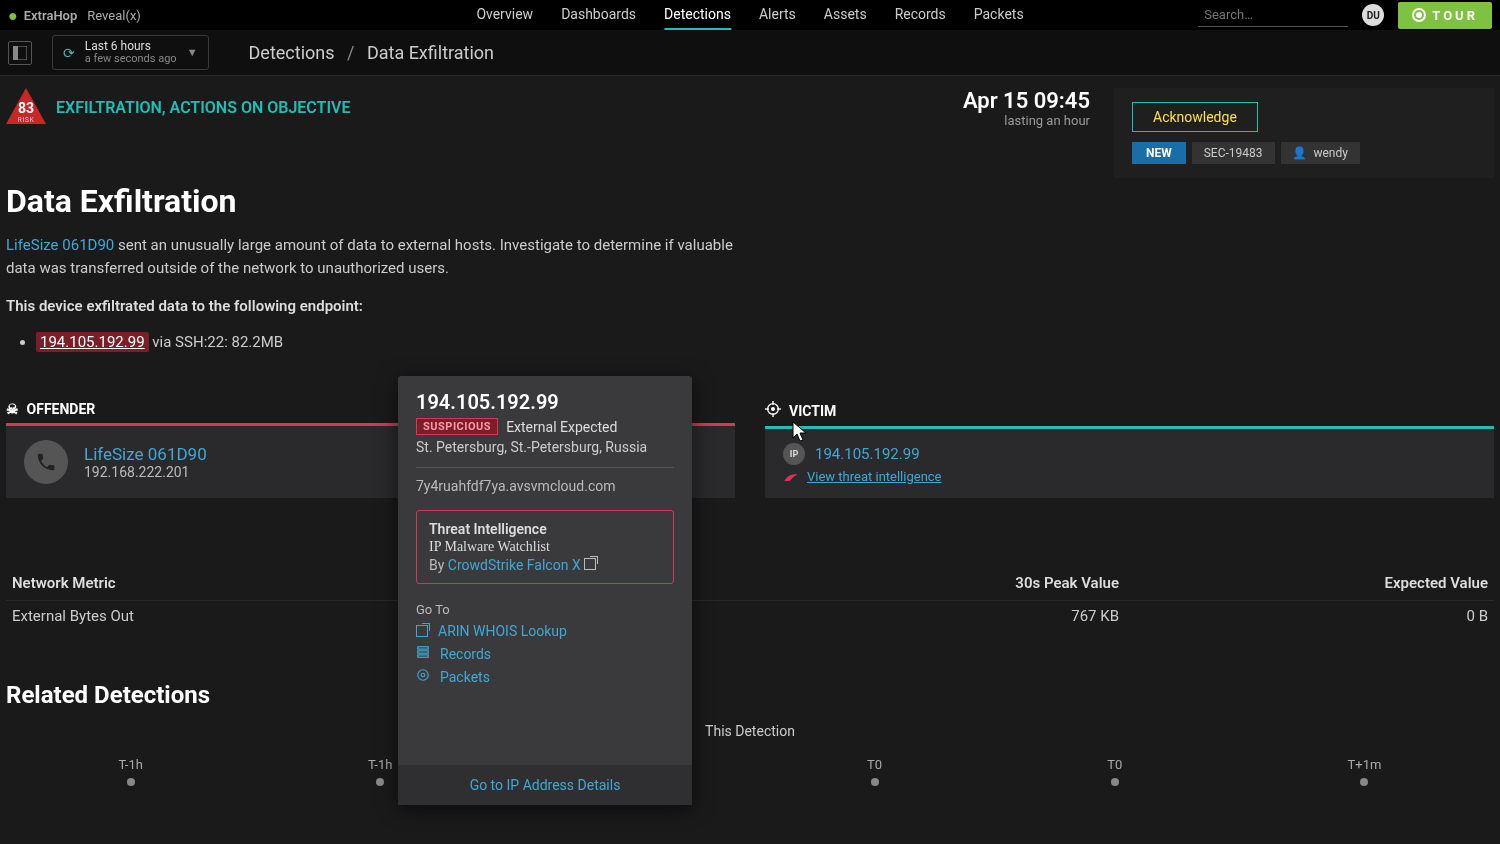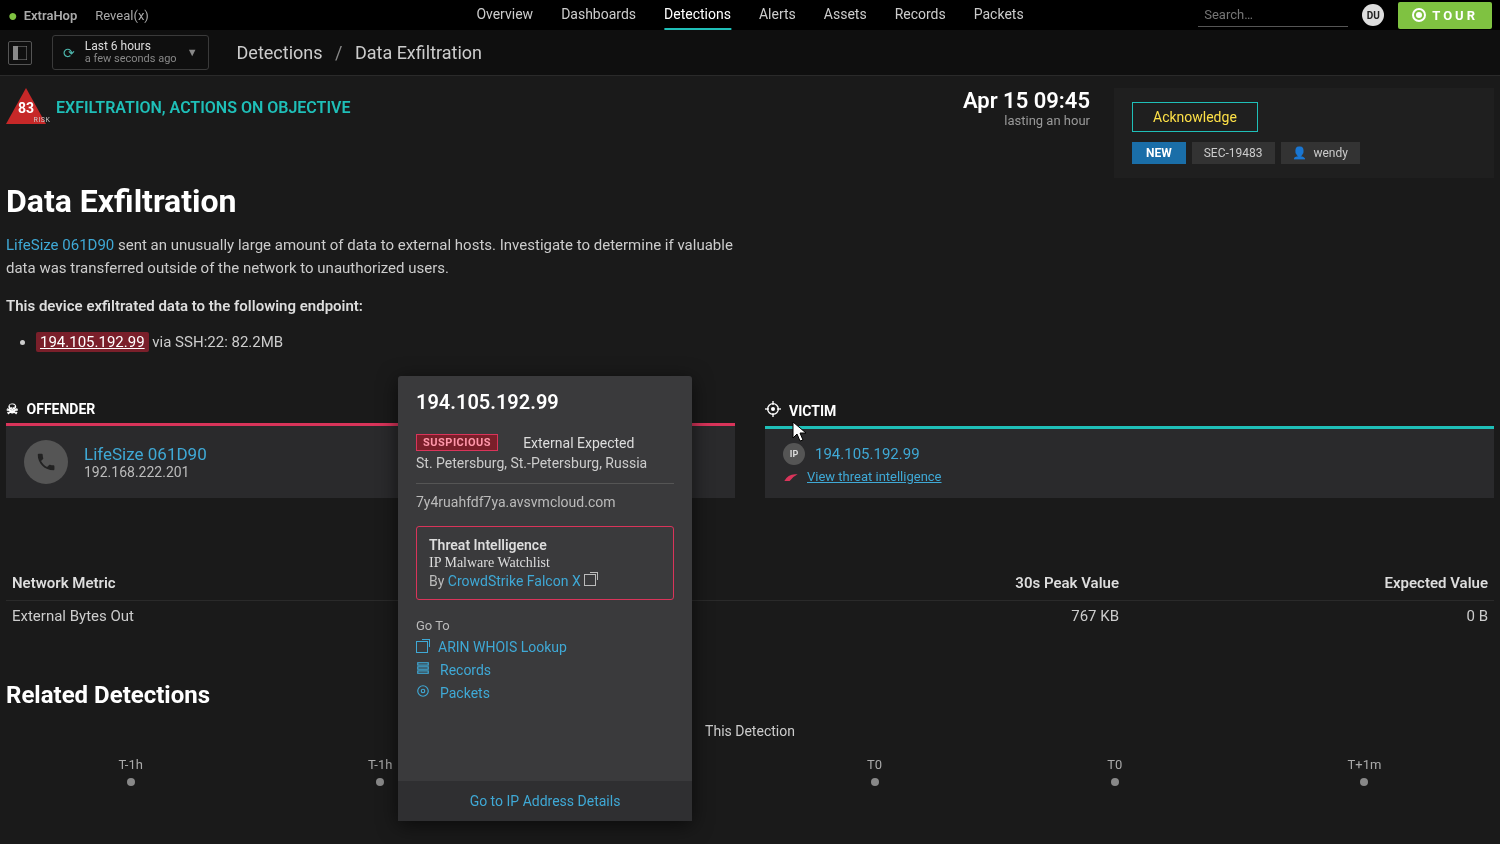--- a/index.html
+++ b/index.html
@@ -2,50 +2,50 @@
 <html><head>
 <meta charset="utf-8">
 <style>
 * { margin: 0; padding: 0; box-sizing: border-box; font-family: -apple-system, BlinkMacSystemFont, "Segoe UI", Roboto, Helvetica, Arial, sans-serif; }
 body { background: #1a1a1a; color: #d0d0d0; width: 1500px; height: 844px; overflow: hidden; position: relative; }
 
 
 .topnav { height: 30px; background: #000; display: flex; align-items: center; padding: 0 8px; position: relative; }
 .brand { display: flex; align-items: center; gap: 6px; }
 .brand-logo { color: #aaa; font-size: 13px; font-weight: 600; }
-.brand-sub { color: #aaa; font-size: 13px; margin-left: 12px; }
+.brand-sub { color: #aaa; font-size: 13px; margin-left: 4px; }
 .nav-tabs { position: absolute; left: 50%; transform: translateX(-50%); display: flex; gap: 28px; }
 .nav-tab { color: #ccc; font-size: 14px; padding: 6px 0; cursor: pointer; }
 .nav-tab.active { color: #fff; border-bottom: 2px solid #1fbfb8; }
 .nav-right { margin-left: auto; display: flex; align-items: center; gap: 14px; }
 .search-input { background: transparent; border: none; border-bottom: 1px solid #555; color: #ccc; padding: 4px 6px; width: 150px; font-size: 13px; outline: none; }
 .avatar-badge { width: 22px; height: 22px; border-radius: 50%; background: #ddd; color: #222; font-size: 10px; font-weight: 700; display: flex; align-items: center; justify-content: center; }
 .tour-btn { background: #7fc241; color: #fff; padding: 6px 14px; font-weight: 700; letter-spacing: 3px; border-radius: 2px; font-size: 13px; display:flex; align-items:center; gap:6px;}
 .tour-icon { width:14px; height:14px; border:2px solid #fff; border-radius:50%; position:relative;}
 .tour-icon::after{content:'';position:absolute;width:6px;height:6px;background:#fff;border-radius:50%;top:2px;left:2px;}
 
 
 .subbar { height: 46px; background: #0f0f0f; display: flex; align-items: center; padding: 0 8px; border-bottom: 1px solid #2a2a2a; }
 .panel-icon { width: 24px; height: 24px; border: 1px solid #555; border-radius: 2px; margin-right: 20px; display:flex; align-items:center; justify-content:center;}
 .time-selector { display: flex; align-items: center; gap: 10px; border: 1px solid #3a3a3a; border-radius: 3px; padding: 4px 10px; cursor: pointer; }
 .refresh-icon { color: #4db6ac; font-size: 14px; }
 .time-text { display: flex; flex-direction: column; line-height: 1.1; }
 .time-main { font-size: 12px; color: #ddd; }
 .time-sub { font-size: 11px; color: #888; }
 .chevron-down { color: #888; font-size: 11px; }
-.breadcrumb { margin-left: 28px; font-size: 18px; color: #ccc; }
+.breadcrumb { margin-left: 40px; font-size: 18px; color: #ccc; }
 .breadcrumb .sep { margin: 0 8px; color: #888; }
 
 
 .content { padding: 12px 6px; position: relative; }
 .header-row { display: flex; align-items: flex-start; }
 .risk-triangle { width: 40px; height: 36px; position: relative; margin-right: 10px; }
 .risk-triangle svg { width: 40px; height: 36px; }
 .risk-score { position: absolute; top: 12px; left: 0; width: 40px; text-align: center; color: #fff; font-weight: 700; font-size: 14px; }
-.risk-label { position: absolute; top: 28px; left: 16px; width: 40px; text-align: center; color: #ccc; font-size: 7px; letter-spacing: 0.5px; }
+.risk-label { position: absolute; top: 28px; left: 0; width: 40px; text-align: center; color: #ccc; font-size: 7px; letter-spacing: 0.5px; }
 .category-line { color: #1fbfb8; font-size: 16px; font-weight: 600; margin-top: 10px; }
 .timestamp-block { margin-left: auto; text-align: right; margin-right: 24px; }
 .timestamp-main { color: #fff; font-size: 22px; font-weight: 600; }
 .timestamp-sub { color: #999; font-size: 13px; }
 .actions-block { background: #1f1f1f; padding: 14px 18px; display: flex; flex-direction: column; gap: 10px; min-width: 380px; }
 .ack-btn { border: 1px solid #1fbfb8; color: #fde047; background: transparent; padding: 6px 20px; font-size: 14px; align-self: flex-start; cursor: pointer; }
 .status-row { display: flex; gap: 6px; align-items: center; }
 .badge-new { background: #1a6ea8; color: #fff; padding: 4px 14px; font-size: 12px; font-weight: 700; }
 .badge-sec { background: #333; color: #ccc; padding: 4px 12px; font-size: 12px; }
 .badge-user { background: #333; color: #ccc; padding: 4px 12px; font-size: 12px; display: flex; align-items: center; gap: 6px; }
@@ -85,21 +85,21 @@
 
 .related-h2 { font-size: 24px; font-weight: 700; color: #fff; margin-top: 50px; }
 .related-detection-label { color:#ccc; font-size:14px; text-align:center; margin-top:14px;}
 .timeline-row { display: flex; justify-content: space-around; margin-top: 18px; }
 .timeline-item { text-align: center; color: #aaa; font-size: 13px; }
 .timeline-dot { width:8px; height:8px; border-radius:50%; background:#888; margin: 6px auto 0;}
 
 
 .popup { position: absolute; left: 398px; top: 376px; width: 294px; background: #3a3a3c; border-radius: 3px; padding: 14px 18px 0; box-shadow: 0 4px 20px rgba(0,0,0,0.6); z-index: 100; }
 .popup-ip { color: #fff; font-size: 20px; font-weight: 600; }
-.popup-row { display: flex; align-items: center; gap: 25px; margin-top: 20px; }
+.popup-row { display: flex; align-items: center; gap: 8px; margin-top: 4px; }
 .suspicious-badge { background: #7a1f2a; border: 1px solid #d9345a; color: #ff97aa; font-size: 11px; font-weight: 700; padding: 1px 6px; letter-spacing: 0.5px; }
 .popup-endpoint { color: #ddd; font-size: 14px; }
 .popup-location { color: #ccc; font-size: 14px; margin-top: 4px; }
 .popup-divider { border: none; border-top: 1px solid #555; margin: 12px 0 10px; }
 .popup-domain { color: #bbb; font-size: 14px; }
 .threat-box { border: 1px solid #d9345a; border-radius: 3px; padding: 10px 12px; margin-top: 16px; }
 .threat-title { color: #ddd; font-size: 14px; font-weight: 600; }
 .threat-sub { color: #ddd; font-size: 14px; margin-top: 2px; font-family: Liberation Serif, serif; }
 .threat-by { color: #bbb; font-size: 14px; margin-top: 2px; }
 .threat-by a { color: #3fa9d6; text-decoration: none; }

